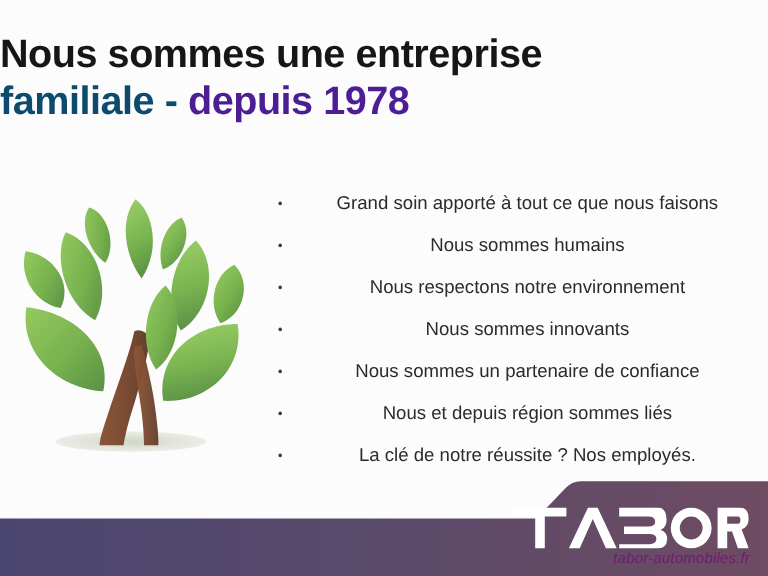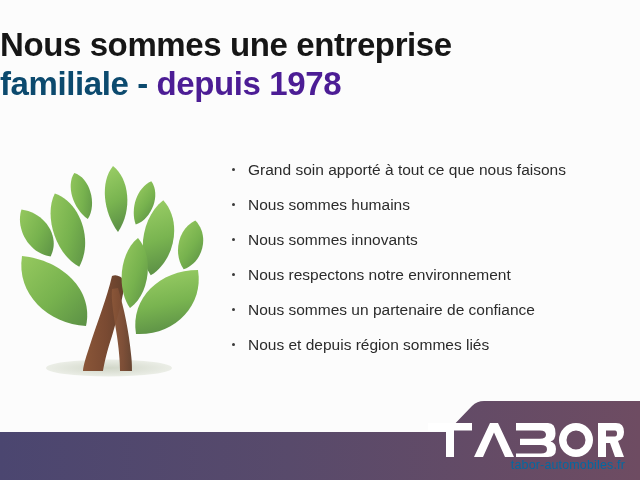--- a/index.html
+++ b/index.html
@@ -47,20 +47,21 @@
 
   
   #bullet-list {
     position: absolute;
     left: 231px;
     top: 152px;
     width: 400px;
     margin: 0;
     padding: 0;
     list-style: none;
+    text-align: center;
   }
   #bullet-list li {
     position: relative;
     height: 35px;
     line-height: 35px;
     padding-left: 17px;
     font-size: 15.5px;
     color: #2b2b2b;
     white-space: nowrap;
   }
@@ -104,23 +105,24 @@
     text-align: right;
   }
   #logo-wordmark {
     display: block;
     height: 34px;
     margin-bottom: 1px;
   }
   #logo-tagline {
     display: block;
     font-size: 12.5px;
-    color: #0369a1;
+    color: #701a75;
     letter-spacing: 0.15px;
     padding-right: 3px;
+    font-style: italic;
   }
 </style>
 </head>
 <body>
 
 <div id="slide">
 
   <div id="title-block">
     <span class="title-line">Nous sommes une entreprise</span>
     <span class="title-line">
@@ -179,33 +181,37 @@
     <li>
       <span class="bullet-dot"></span>
       <span>Grand soin apporté à tout ce que nous faisons</span>
     </li>
     <li>
       <span class="bullet-dot"></span>
       <span>Nous sommes humains</span>
     </li>
     <li>
       <span class="bullet-dot"></span>
+      <span>Nous respectons notre environnement</span>
+    </li>
+    <li>
+      <span class="bullet-dot"></span>
       <span>Nous sommes innovants</span>
     </li>
     <li>
       <span class="bullet-dot"></span>
-      <span>Nous respectons notre environnement</span>
-    </li>
-    <li>
-      <span class="bullet-dot"></span>
       <span>Nous sommes un partenaire de confiance</span>
     </li>
     <li>
       <span class="bullet-dot"></span>
       <span>Nous et depuis région sommes liés</span>
+    </li>
+    <li>
+      <span class="bullet-dot"></span>
+      <span>La clé de notre réussite ? Nos employés.</span>
     </li>
   </ul>
 
   <div id="footer-bar">
     <svg id="footer-shape" viewBox="0 0 640 80" preserveAspectRatio="none" aria-hidden="true">
       <defs>
         <linearGradient id="barGrad" x1="0" y1="0" x2="1" y2="0">
           <stop offset="0%" stop-color="#4b4670"></stop>
           <stop offset="45%" stop-color="#584a6b"></stop>
           <stop offset="100%" stop-color="#6e4c62"></stop>

